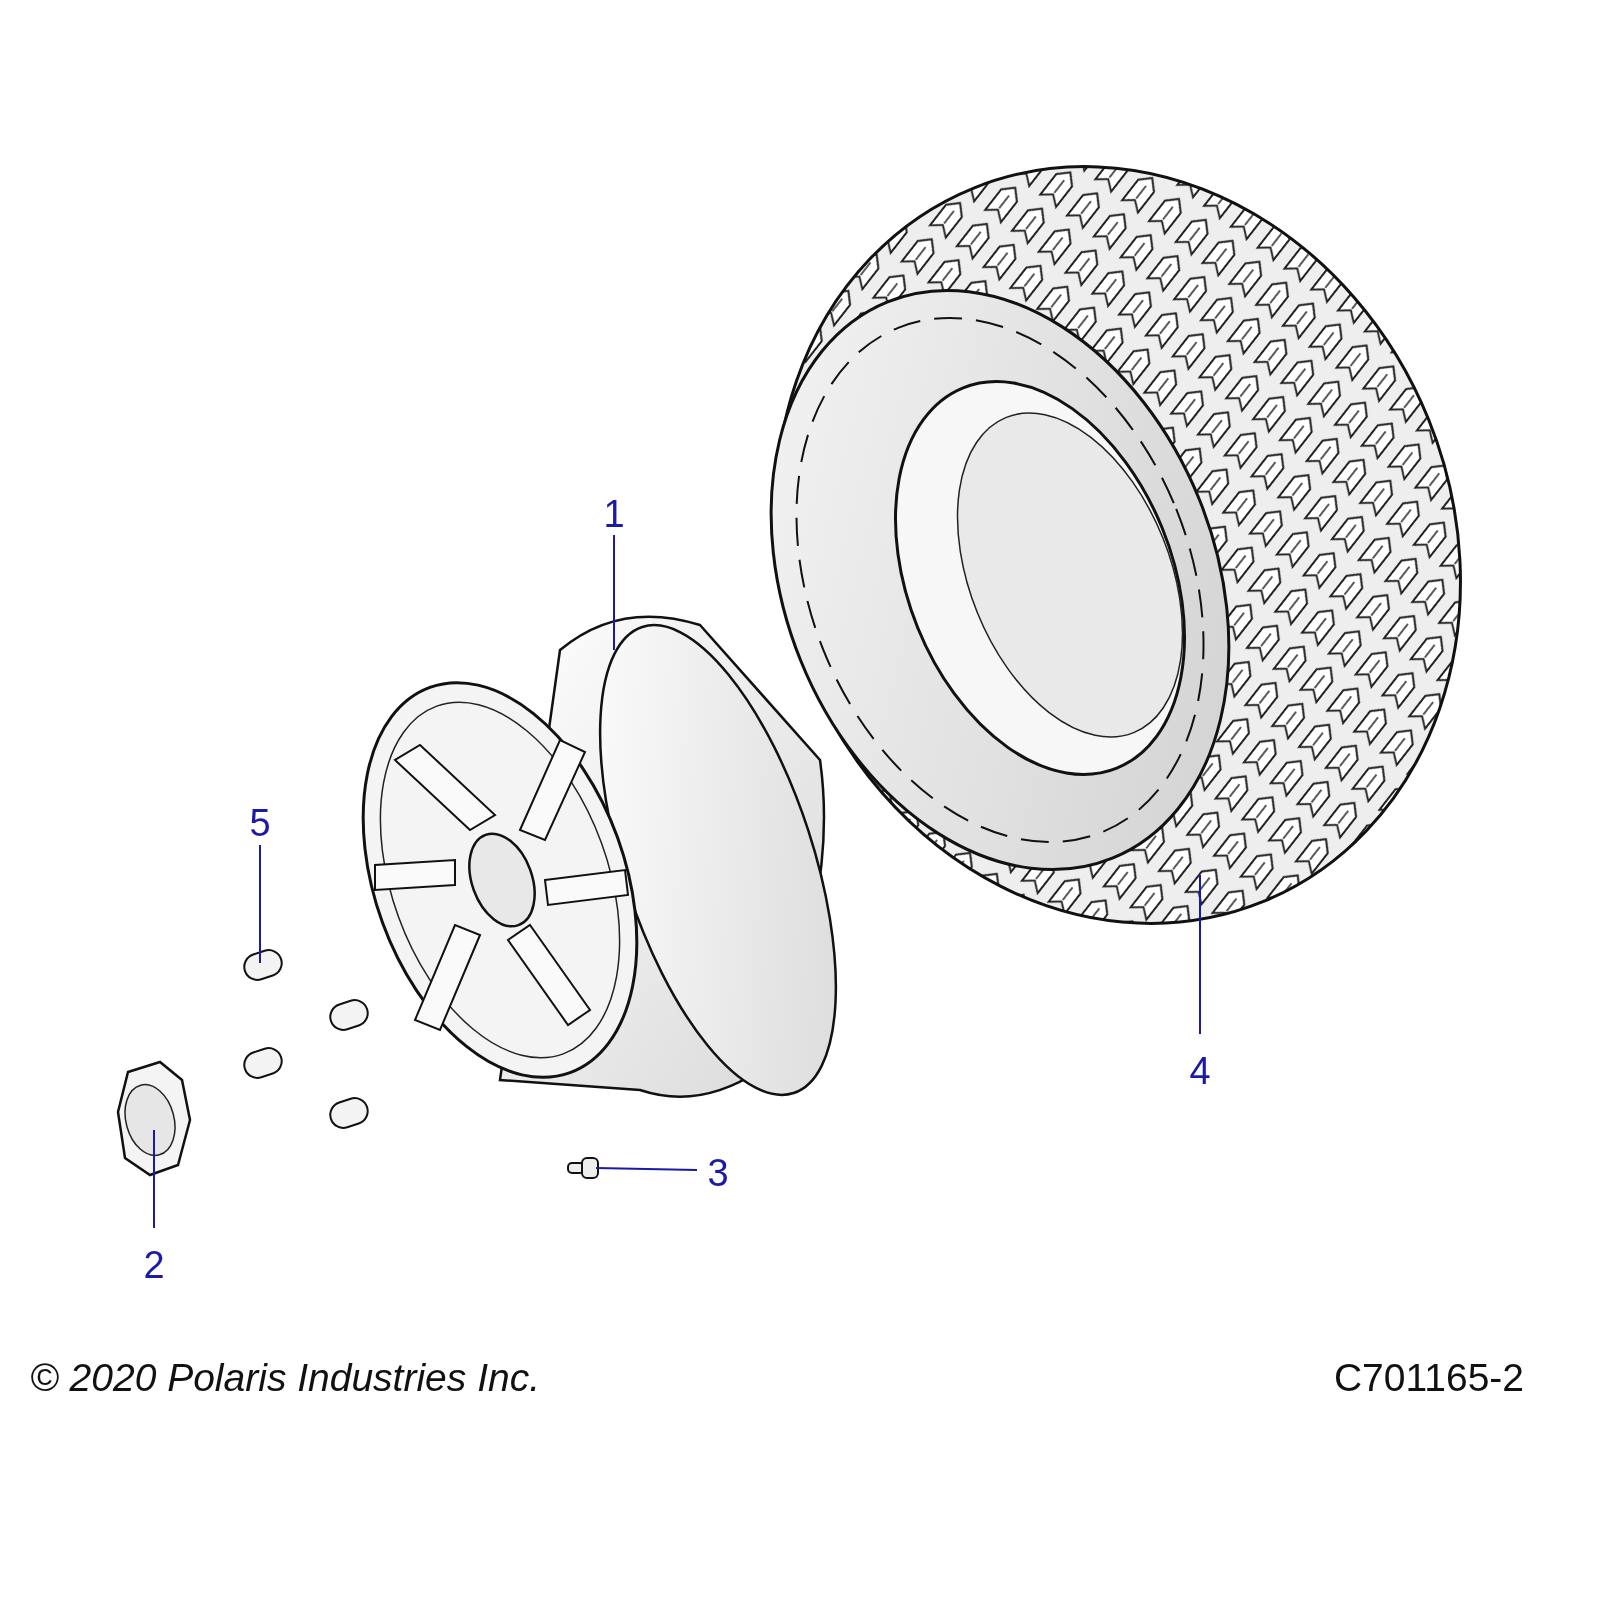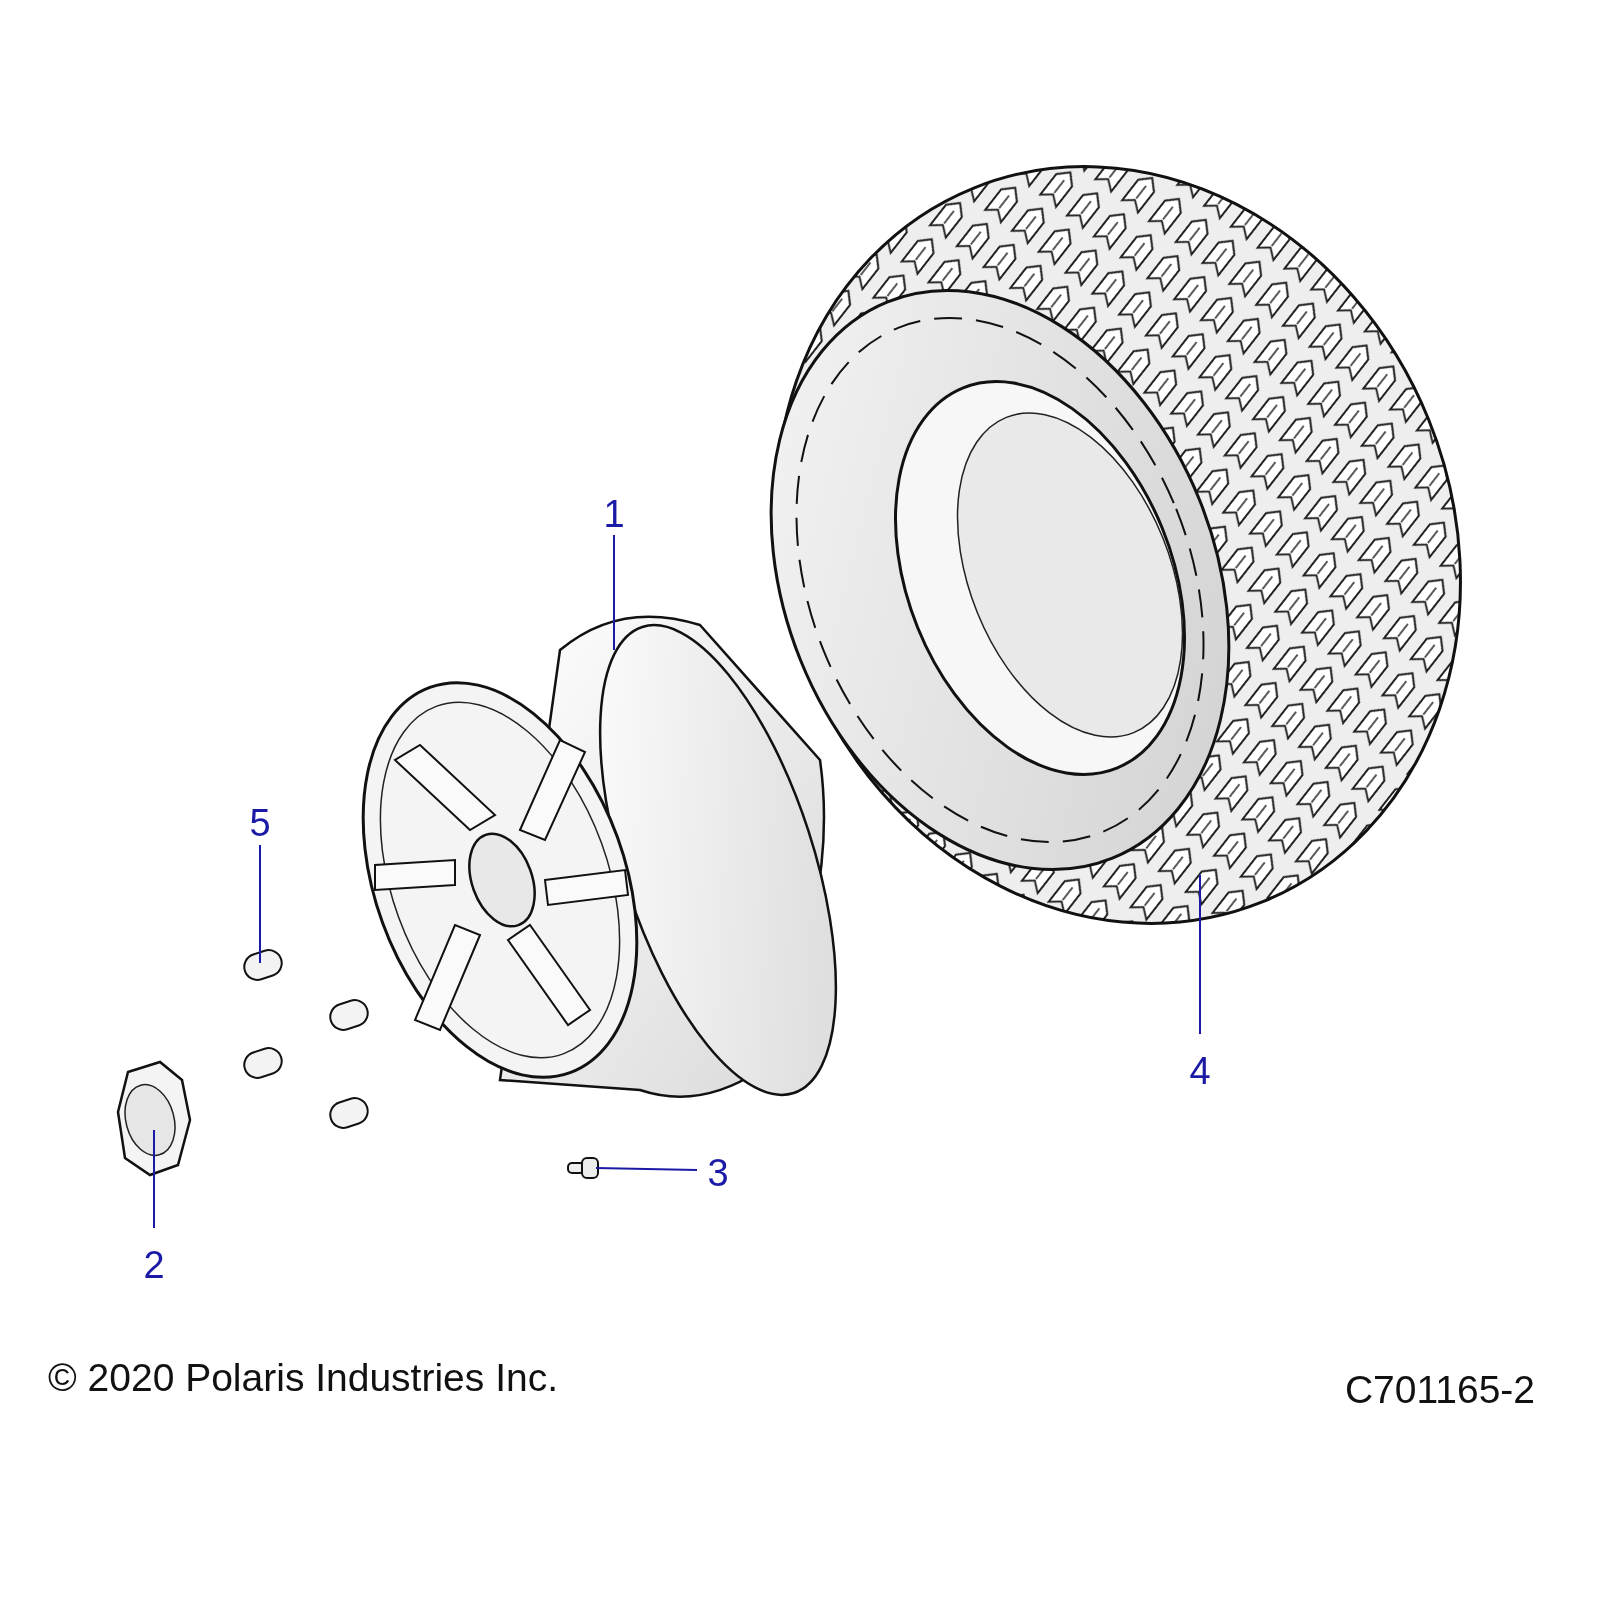--- a/index.html
+++ b/index.html
@@ -1,21 +1,21 @@
 <!DOCTYPE html>
 <html><head>
   <meta charset="utf-8">
   <style>
     html, body { margin: 0; padding: 0; background: #ffffff; }
     body { width: 1600px; height: 1600px; position: relative; overflow: hidden; font-family: "Liberation Sans", sans-serif; }
     #diagram { position: absolute; left: 0; top: 0; width: 1600px; height: 1600px; }
     .callout-num { position: absolute; font-family: "Liberation Sans", sans-serif; font-size: 38px; color: #1a1aa6; line-height: 1; transform: translate(-50%, 0); }
     .footer { position: absolute; top: 1358px; font-family: "Liberation Sans", sans-serif; font-size: 39px; color: #111111; line-height: 1; }
-    #copyright { left: 48px; }
-    #drawing-id { right: 65px; margin-top: 12px; }
+    #copyright { left: 30px; font-style: italic; }
+    #drawing-id { right: 76px; }
   </style>
 </head>
 <body>
 
 <svg id="diagram" viewBox="0 0 1600 1600" xmlns="http://www.w3.org/2000/svg">
   <defs>
     <linearGradient id="rimGrad" x1="0" y1="0" x2="1" y2="1">
       <stop offset="0" stop-color="#ffffff"></stop>
       <stop offset="1" stop-color="#d8d8d8"></stop>
     </linearGradient>

